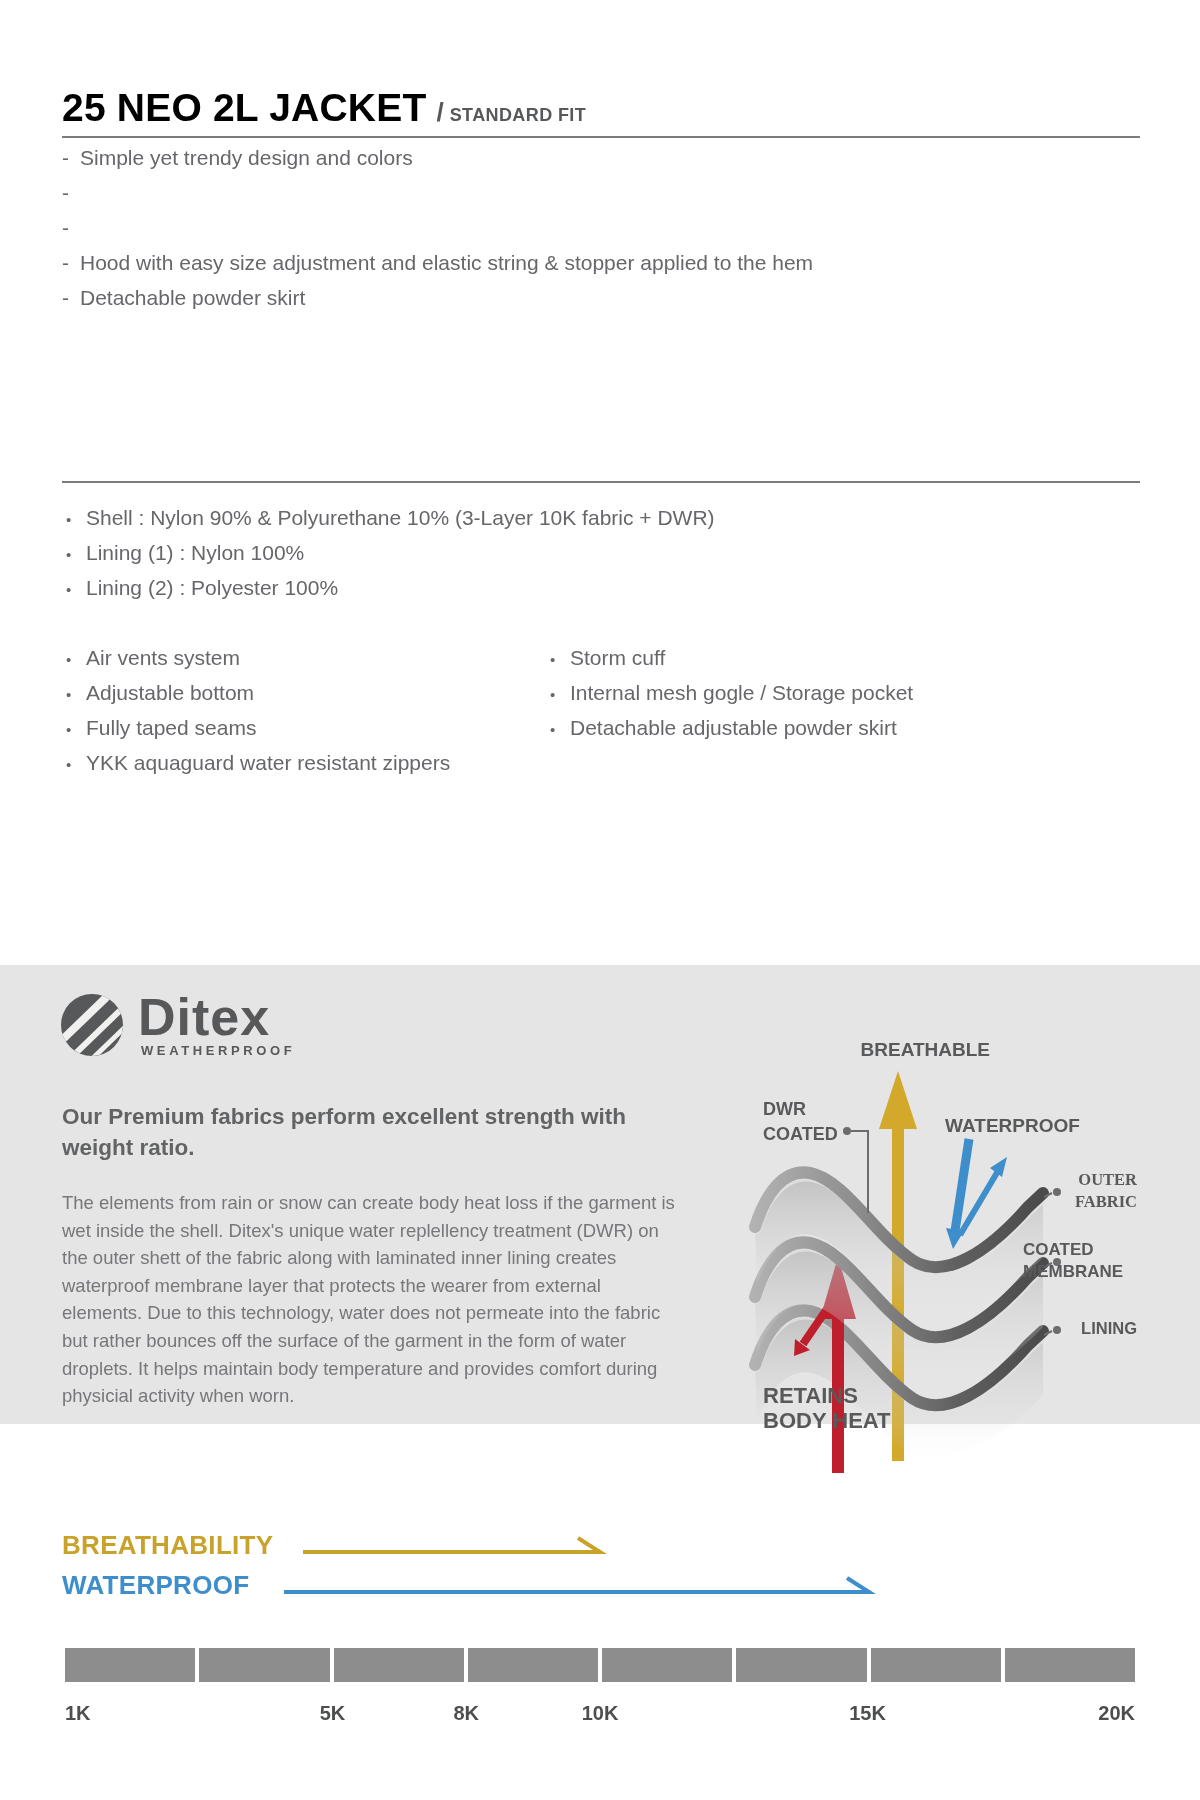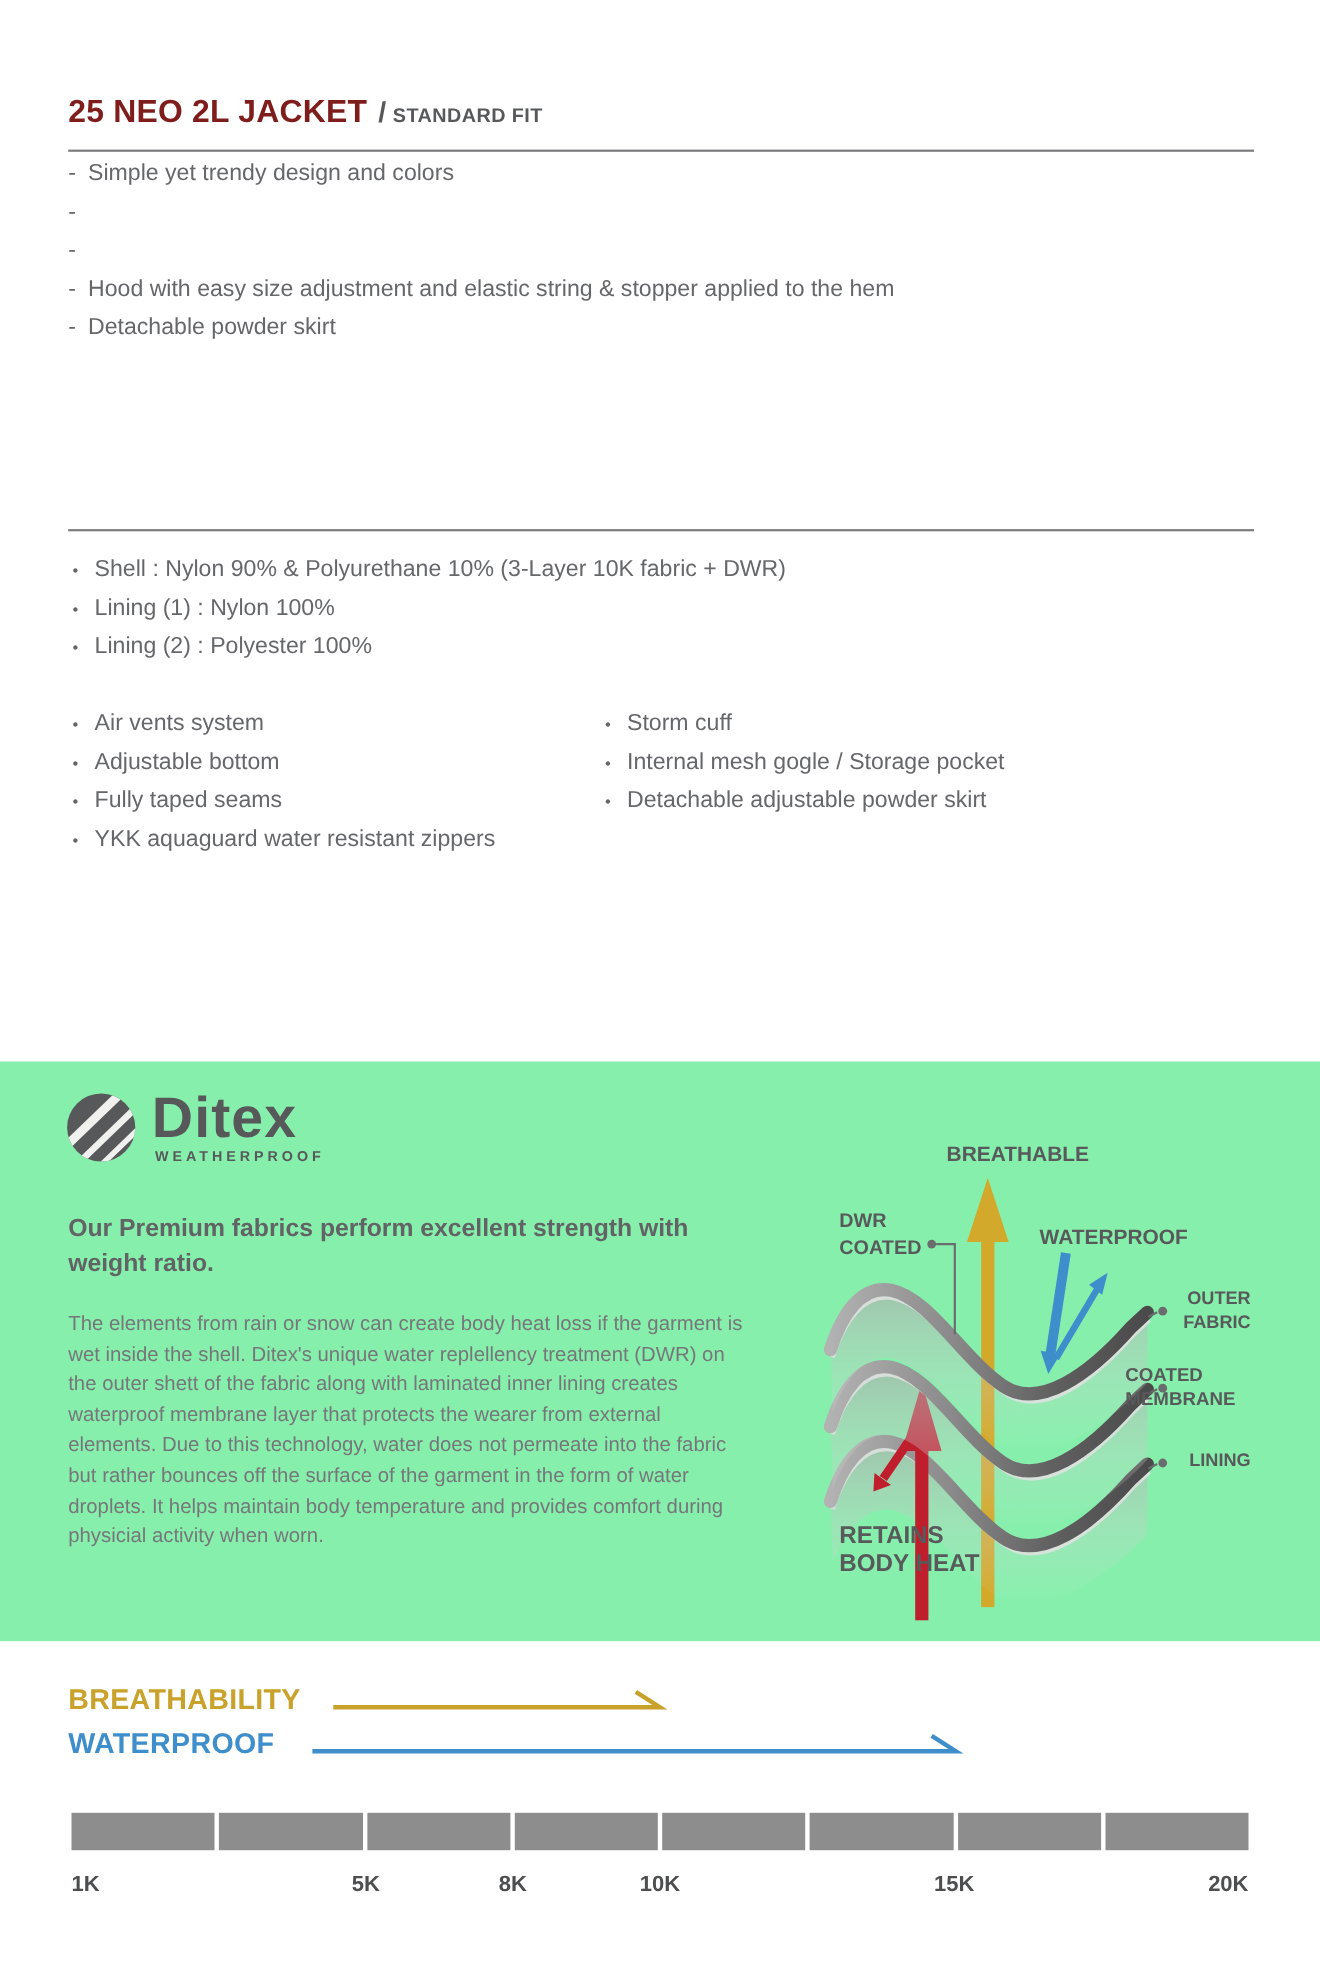--- a/index.html
+++ b/index.html
@@ -1,21 +1,21 @@
 <!DOCTYPE html>
 <html><head>
 <meta charset="utf-8">
 <style>
   html,body{margin:0;padding:0;background:#ffffff;}
   body{font-family:"Liberation Sans", sans-serif;}
   #page{position:relative;width:1200px;height:1800px;background:#ffffff;overflow:hidden;}
 
   
   .title-row{position:absolute;left:62px;top:86px;white-space:nowrap;}
-  .title-main{font-size:29px;font-weight:700;color:#7f1d1d;letter-spacing:.2px;}
+  .title-main{font-size:39px;font-weight:700;color:#000000;letter-spacing:.2px;}
   .title-slash{font-size:26px;font-weight:700;color:#57585a;margin-left:10px;}
   .title-fit{font-size:18px;font-weight:700;color:#57585a;margin-left:6px;letter-spacing:.4px;}
   .rule{position:absolute;left:62px;width:1078px;height:2px;background:#7b7c7e;}
   .rule.r1{top:136px;}
   .rule.r2{top:481px;}
 
   
   .intro{position:absolute;left:62px;top:146px;}
   .intro .row{display:flex;align-items:baseline;height:35px;font-size:21px;color:#66676a;}
   .intro .dash{width:18px;color:#66676a;}
@@ -24,35 +24,35 @@
 
   
   .bullets{position:absolute;}
   .bullets .row{display:flex;align-items:baseline;height:35px;font-size:21px;color:#66676a;}
   .bullets .dot{width:20px;font-size:15px;color:#66676a;}
   .materials{left:66px;top:506px;}
   .feat-left{left:66px;top:646px;}
   .feat-right{left:550px;top:646px;}
 
   
-  .panel{position:absolute;left:0;top:965px;width:1200px;height:527px;background:#86efac;}
+  .panel{position:absolute;left:0;top:965px;width:1200px;height:459px;background:#e5e5e5;}
   .logo{position:absolute;left:60px;top:28px;display:flex;align-items:flex-start;}
   .logo-text{margin-left:14px;}
   .logo-brand{font-size:52px;line-height:48px;font-weight:700;color:#57585a;letter-spacing:1px;}
   .logo-sub{font-size:13px;font-weight:700;color:#57585a;letter-spacing:3.6px;margin-top:2px;margin-left:3px;}
   .headline{position:absolute;left:62px;top:136px;width:600px;font-size:22.5px;line-height:31px;font-weight:700;color:#626365;}
   .body-copy{position:absolute;left:62px;top:224px;width:614px;font-size:18.5px;line-height:27.6px;color:#76777a;}
 
   
   .diagram{position:absolute;left:640px;top:70px;width:560px;height:440px;}
   .dlabel{position:absolute;font-weight:700;color:#58595b;}
   .d-breathable{left:180px;top:4px;width:170px;text-align:right;font-size:19px;}
   .d-dwr{left:123px;top:62px;width:95px;font-size:18px;line-height:25px;}
   .d-waterproof{left:290px;top:80px;width:165px;text-align:center;font-size:19px;}
-  .d-outer{left:405px;top:134px;width:92px;text-align:right;font-size:16.5px;line-height:22px;}
+  .d-outer{left:405px;top:134px;width:92px;text-align:right;font-size:16.5px;line-height:22px;font-family:Liberation Serif, serif;}
   .d-membrane{left:383px;top:204px;width:114px;text-align:left;font-size:17px;line-height:22px;}
   .d-lining{left:405px;top:284px;width:92px;text-align:right;font-size:16.5px;}
   .d-retains{left:123px;top:348px;width:135px;font-size:22px;line-height:25px;}
 
   
   .rating-label{position:absolute;font-size:26px;font-weight:700;letter-spacing:.3px;}
   .lbl-breath{left:62px;top:1530px;color:#c9a22b;}
   .lbl-water{left:62px;top:1570px;color:#3e8ecb;}
   .rating-svg{position:absolute;left:0;top:1500px;}
 

